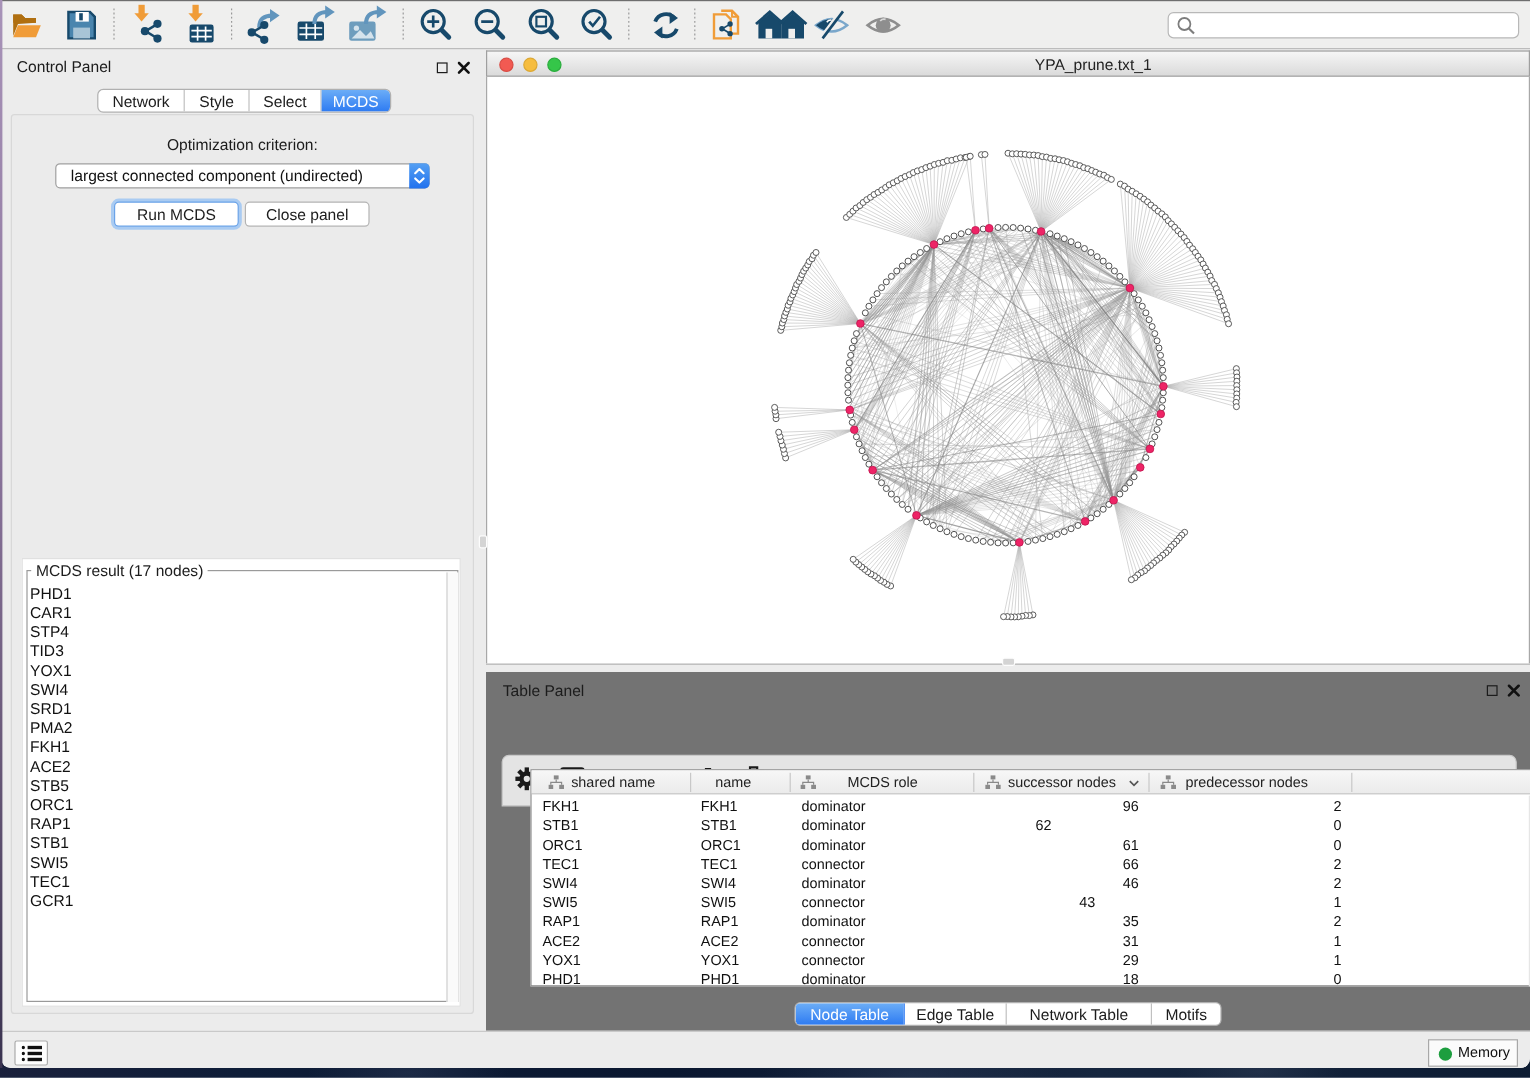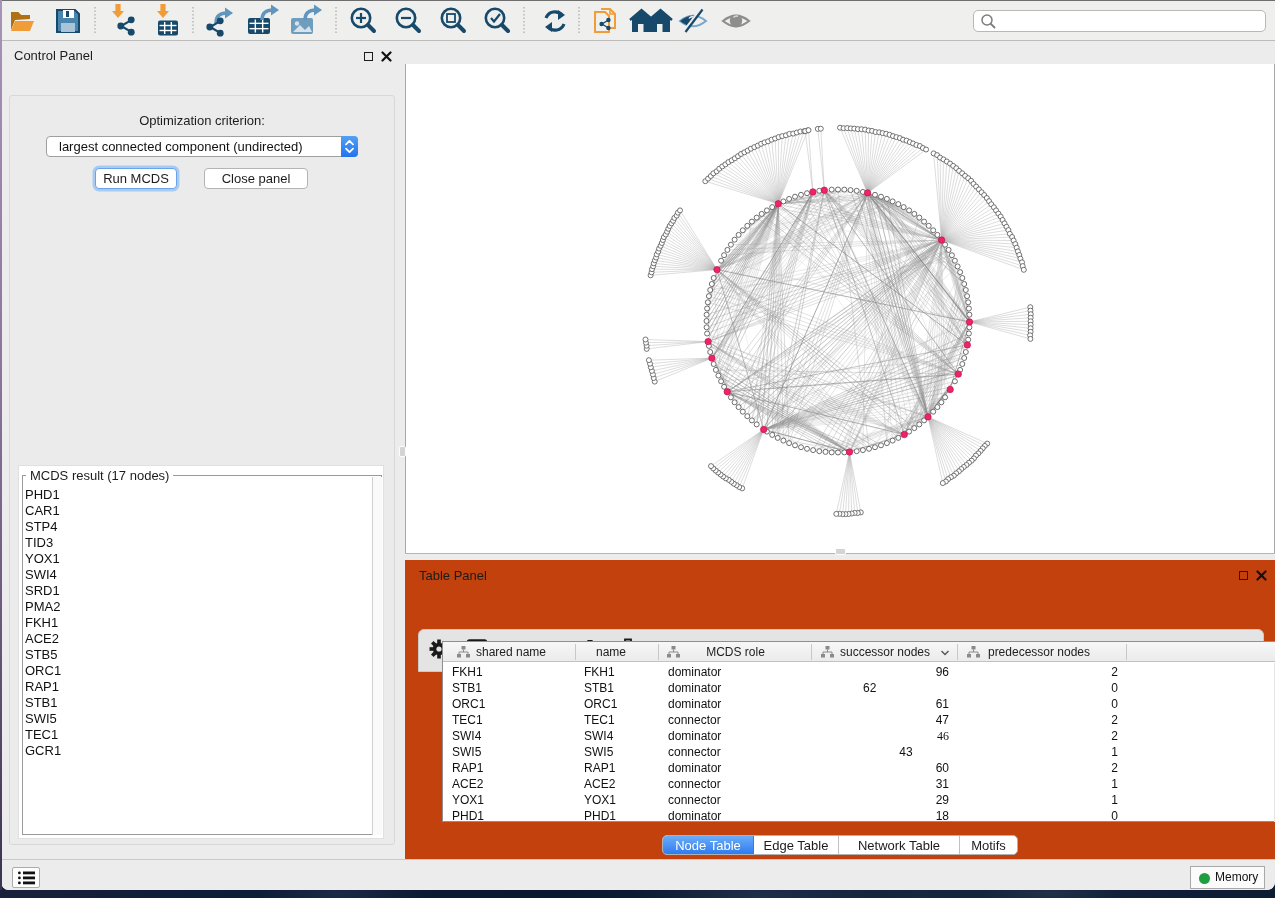--- a/index.html
+++ b/index.html
@@ -34,41 +34,41 @@
 .seg > div:last-child { border-right:none; }
 .seg > div.sel { background:linear-gradient(#6badf7,#2e7bf2); color:#fff; border-right-color:#2e7bf2; }
 
 #opt-label { position:absolute; left:0px; top:71px; width:398px; text-align:center; font-size:13px; color:#1c1c1c; }
 #dropdown { position:absolute; left:43px; top:94px; width:312px; height:21px; background:#fff;
   border:1px solid #9f9f9f; border-radius:4px; font-size:13px; color:#111; line-height:19px; padding-left:12px; }
 #dd-btn { position:absolute; right:-1px; top:-1px; width:17px; height:21px; border-radius:0 4px 4px 0;
   background:linear-gradient(#55a0f3,#2272ee); }
 .btn { position:absolute; height:21px; background:#fff; border:1px solid #b4b4b4; border-radius:4px;
   font-size:13px; color:#1c1c1c; text-align:center; line-height:19px; }
-#btn-run { left:92px; top:126px; width:82px; border:1px solid #6ba3e8; box-shadow:0 0 0 2.5px #a9cbf2; }
+#btn-run { left:92px; top:126px; width:104px; border:1px solid #6ba3e8; box-shadow:0 0 0 2.5px #a9cbf2; }
 #btn-close { left:201px; top:126px; width:104px; }
 
 #results { position:absolute; left:15px; top:423px; width:366px; height:374px; background:#fff; border:1px solid #e0e0e0; }
 #grpbox { position:absolute; left:3px; top:9px; width:360px; height:360px; border:1px solid #9a9a9a; }
 #grplabel { position:absolute; left:3px; top:-8px; background:#fff; padding:0 4px; font-size:13px; color:#1c1c1c; }
 #mlist { position:absolute; left:2px; top:11px; font-size:13px; color:#111; line-height:16px; }
 #lscroll { position:absolute; left:349px; top:1px; width:10px; height:358px; border-left:1px solid #d0d0d0; background:#fafafa; }
 
 
 #netwin { position:absolute; left:404px; top:42px; width:870px; height:518px; }
 #nettitle { position:absolute; left:0; top:0; width:870px; height:22px;
   background:linear-gradient(#f6f6f6,#dadada); border:1px solid #9f9f9f; border-bottom:1px solid #8e8e8e; }
 #nettitle .tl { position:absolute; top:5px; width:12px; height:12px; border-radius:50%; }
 #nettext { position:absolute; left:0; top:3px; width:1010px; text-align:center; font-size:13px; color:#222; }
 #netcanvas { position:absolute; left:0; top:22px; width:870px; height:489px; background:#fff;
   border-left:1px solid #a8a8a8; border-right:1px solid #a8a8a8; }
 #netbottom { position:absolute; left:0; top:511px; width:870px; height:7px; background:#ececec; border-top:1px solid #b5b5b5; }
 
 
-#tpanel { position:absolute; left:404px; top:560px; width:870px; height:299px; background:#c2410c; }
+#tpanel { position:absolute; left:404px; top:560px; width:870px; height:299px; background:#737373; }
 #tp-title { position:absolute; left:14px; top:8px; font-size:13px; color:#1c1c1c; }
 #tp-box { position:absolute; left:13px; top:37px; width:846px; height:43px; background:#e4e4e4;
   border:1px solid #c9c9c9; border-radius:6px 6px 0 0;margin-top:32px; }
 #tp-table { position:absolute; left:13px; top:81px; width:847px; height:181px; background:#fff; border:1px solid #8f8f8f;margin-left:24px; }
 #thead { position:absolute; left:0; top:0; width:849px; height:20px; background:linear-gradient(#f7f7f7,#ebebeb); border-bottom:1px solid #c2c2c2; }
 .hcell { position:absolute; top:0; height:20px; font-size:12px; color:#222; display:flex; align-items:center; justify-content:center; }
 .hsep { position:absolute; top:2px; height:16px; width:0; border-left:1px solid #c8c8c8; }
 .trow { position:absolute; font-size:12px; color:#111; height:16px; line-height:16px; }
 #tscroll { position:absolute; left:835px; top:24px; width:6px; height:88px; background:#b9b9b9; border-radius:3px; }
 
@@ -225,20 +225,26 @@
         </svg>
       </div>
     </div>
   <div id="topline"></div>
   <div id="cpanel">
     <div id="cp-title">Control Panel</div>
       <div style="position:absolute;left:361px;top:10px;width:9px;height:9px;border:1.5px solid #1c1c1c;background:transparent;"></div>
       <svg width="11" height="11" viewBox="0 0 11 11" style="position:absolute;left:378px;top:9px">
         <path d="M 1.5 1.5 L 9.5 9.5 M 9.5 1.5 L 1.5 9.5" stroke="#111" stroke-width="2.2" stroke-linecap="round"></path>
       </svg>
+    <div class="seg" style="left:78px; top:32px;">
+      <div style="width:72px;">Network</div>
+      <div style="width:54px;">Style</div>
+      <div style="width:60px;">Select</div>
+      <div class="sel" style="width:57px;">MCDS</div>
+    </div>
     <div id="cp-content"></div>
     <div id="dropdown">largest connected component (undirected)<div id="dd-btn">
           <svg width="17" height="21" viewBox="0 0 17 21" style="position:absolute;left:0;top:0">
             <path d="M 5 8.3 L 8.5 4.9 L 12 8.3" fill="none" stroke="#fff" stroke-width="1.8" stroke-linecap="round" stroke-linejoin="round"></path>
             <path d="M 5 12.7 L 8.5 16.1 L 12 12.7" fill="none" stroke="#fff" stroke-width="1.8" stroke-linecap="round" stroke-linejoin="round"></path>
           </svg>
         </div></div>
     <div id="opt-label">Optimization criterion:</div>
     <div class="btn" id="btn-run">Run MCDS</div>
     <div class="btn" id="btn-close">Close panel</div>
@@ -246,20 +252,26 @@
       <div id="grpbox">
           <div id="grplabel">MCDS result (17 nodes)</div>
         <div id="mlist">PHD1<br>CAR1<br>STP4<br>TID3<br>YOX1<br>SWI4<br>SRD1<br>PMA2<br>FKH1<br>ACE2<br>STB5<br>ORC1<br>RAP1<br>STB1<br>SWI5<br>TEC1<br>GCR1</div>
         <div id="lscroll"></div>
       </div>
     </div>
   </div>
   <div style="position:absolute;left:398px;top:446px;width:7px;height:11px;background:#d4d4d4;border:1px solid #fdfdfd;border-radius:2px;z-index:3;"></div>
   <div style="position:absolute;left:834px;top:548px;width:11px;height:7px;background:#d4d4d4;border:1px solid #fdfdfd;border-radius:2px;z-index:3;"></div>
   <div id="netwin">
+    <div id="nettitle">
+      <span class="tl" style="left:9.5px; background:#f25a52; border:0.5px solid #d94c44;"></span>
+      <span class="tl" style="left:29.5px; background:#f6bd3e; border:0.5px solid #dca833;"></span>
+      <span class="tl" style="left:50px; background:#35c649; border:0.5px solid #2aad3d;"></span>
+      <div id="nettext">YPA_prune.txt_1</div>
+    </div>
     <div id="netcanvas">
         <svg width="870" height="489" viewBox="0 0 870 489" style="position:absolute;left:0;top:0">
 <g>
 <line x1="311.0" y1="205.6" x2="244.6" y2="211.3" stroke="#b3b3b3" stroke-width="0.60" stroke-opacity="0.75"></line>
 <line x1="311.0" y1="205.6" x2="245.5" y2="208.3" stroke="#b3b3b3" stroke-width="0.60" stroke-opacity="0.75"></line>
 <line x1="311.0" y1="205.6" x2="246.0" y2="205.2" stroke="#b3b3b3" stroke-width="0.60" stroke-opacity="0.75"></line>
 <line x1="311.0" y1="205.6" x2="247.2" y2="202.3" stroke="#b3b3b3" stroke-width="0.60" stroke-opacity="0.75"></line>
 <line x1="311.0" y1="205.6" x2="247.8" y2="199.3" stroke="#b3b3b3" stroke-width="0.60" stroke-opacity="0.75"></line>
 <line x1="311.0" y1="205.6" x2="248.9" y2="196.3" stroke="#b3b3b3" stroke-width="0.60" stroke-opacity="0.75"></line>
 <line x1="311.0" y1="205.6" x2="250.1" y2="193.5" stroke="#b3b3b3" stroke-width="0.60" stroke-opacity="0.75"></line>
@@ -1311,36 +1323,36 @@
 <div class="trow" style="left:420px;top:38px;width:86px;">62</div>
 <div class="trow" style="left:589px;top:38px;width:86px;text-align:right;">0</div>
 <div class="trow" style="left:9px;top:54px;">ORC1</div>
 <div class="trow" style="left:141px;top:54px;">ORC1</div>
 <div class="trow" style="left:225px;top:54px;">dominator</div>
 <div class="trow" style="left:420px;top:54px;width:86px;text-align:right;">61</div>
 <div class="trow" style="left:589px;top:54px;width:86px;text-align:right;">0</div>
 <div class="trow" style="left:9px;top:70px;">TEC1</div>
 <div class="trow" style="left:141px;top:70px;">TEC1</div>
 <div class="trow" style="left:225px;top:70px;">connector</div>
-<div class="trow" style="left:420px;top:70px;width:86px;text-align:right;">47</div>
+<div class="trow" style="left:420px;top:70px;width:86px;text-align:right;">66</div>
 <div class="trow" style="left:589px;top:70px;width:86px;text-align:right;">2</div>
 <div class="trow" style="left:9px;top:86px;">SWI4</div>
 <div class="trow" style="left:141px;top:86px;">SWI4</div>
 <div class="trow" style="left:225px;top:86px;">dominator</div>
-<div class="trow" style="left:420px;top:86px;width:86px;text-align:right;font-family:Liberation Serif, serif;">46</div>
+<div class="trow" style="left:420px;top:86px;width:86px;text-align:right;">46</div>
 <div class="trow" style="left:589px;top:86px;width:86px;text-align:right;">2</div>
 <div class="trow" style="left:9px;top:102px;">SWI5</div>
 <div class="trow" style="left:141px;top:102px;">SWI5</div>
 <div class="trow" style="left:225px;top:102px;">connector</div>
 <div class="trow" style="left:420px;top:102px;width:86px;text-align:center;">43</div>
 <div class="trow" style="left:589px;top:102px;width:86px;text-align:right;">1</div>
 <div class="trow" style="left:9px;top:118px;">RAP1</div>
 <div class="trow" style="left:141px;top:118px;">RAP1</div>
 <div class="trow" style="left:225px;top:118px;">dominator</div>
-<div class="trow" style="left:420px;top:118px;width:86px;text-align:right;">60</div>
+<div class="trow" style="left:420px;top:118px;width:86px;text-align:right;">35</div>
 <div class="trow" style="left:589px;top:118px;width:86px;text-align:right;">2</div>
 <div class="trow" style="left:9px;top:134px;">ACE2</div>
 <div class="trow" style="left:141px;top:134px;">ACE2</div>
 <div class="trow" style="left:225px;top:134px;">connector</div>
 <div class="trow" style="left:420px;top:134px;width:86px;text-align:right;">31</div>
 <div class="trow" style="left:589px;top:134px;width:86px;text-align:right;">1</div>
 <div class="trow" style="left:9px;top:150px;">YOX1</div>
 <div class="trow" style="left:141px;top:150px;">YOX1</div>
 <div class="trow" style="left:225px;top:150px;">connector</div>
 <div class="trow" style="left:420px;top:150px;width:86px;text-align:right;">29</div>

